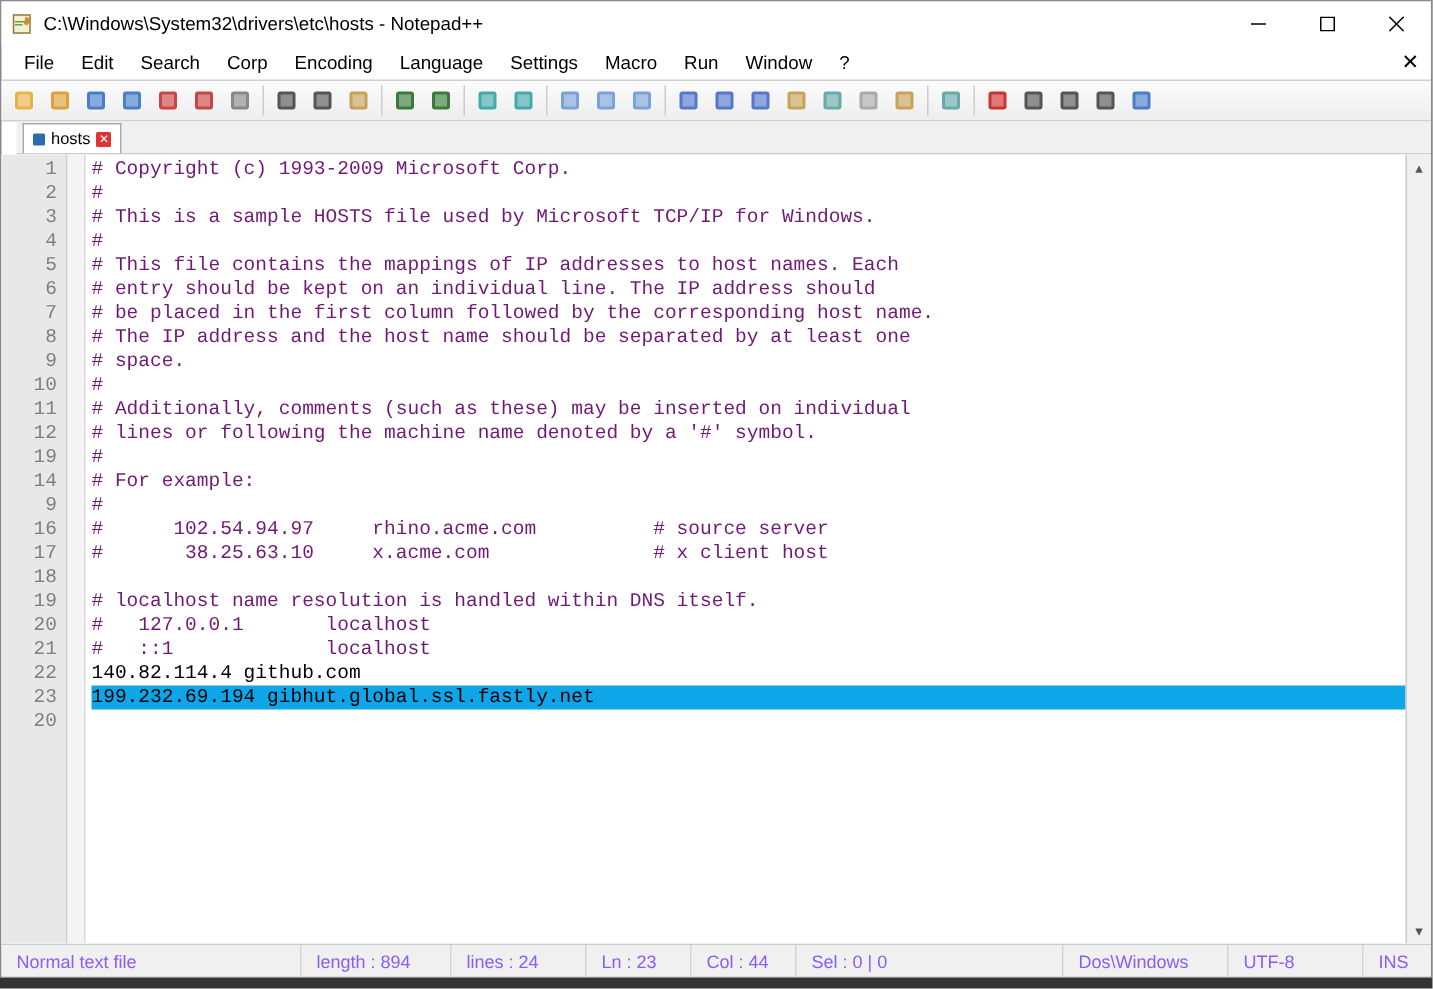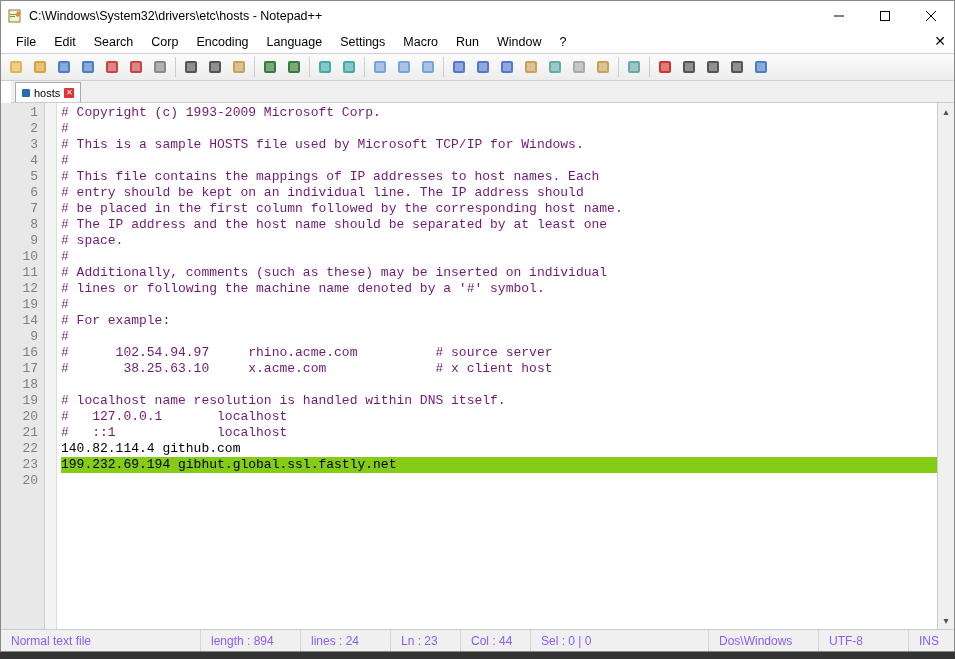--- a/index.html
+++ b/index.html
@@ -84,21 +84,21 @@
     .marginline {
       width:12px; background:#f4f4f4; border-right:1px solid #ddd;
     }
     .editor {
       flex:1; font-family:"Consolas","Courier New",monospace; font-size:13px;
       line-height:16px; padding:2px 4px; white-space:pre; color:#000;
       overflow:auto;
     }
     .editor .line { height:16px; }
     .editor .comment { color:#701a75; }
-    .editor .line.active { background:#84cc16; }
+    .editor .line.active { background:#0ea5e9; }
     
     .vscroll {
       position:absolute; right:0; top:0; bottom:0; width:17px;
       background:#f0f0f0; border-left:1px solid #ccc;
       display:flex; flex-direction:column; justify-content:space-between;
     }
     .vscroll .arrow {
       height:17px; display:flex; align-items:center; justify-content:center;
       font-size:10px; color:#555; background:#f0f0f0;
     }

